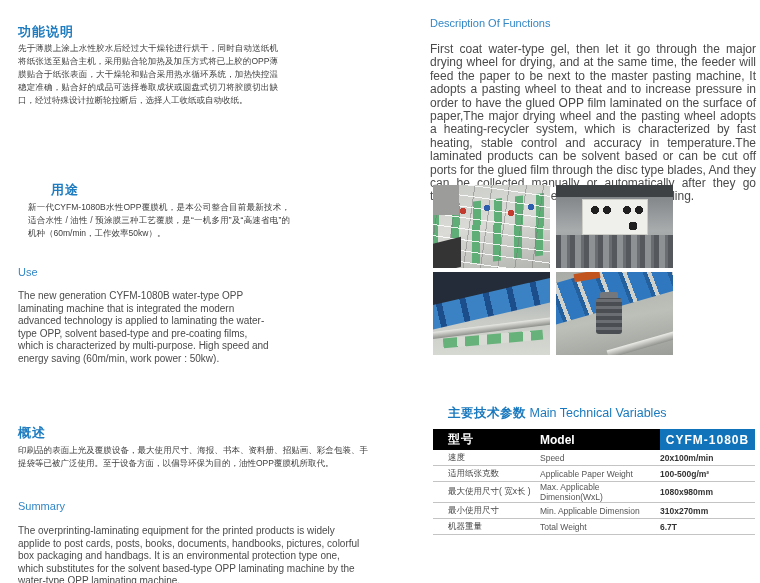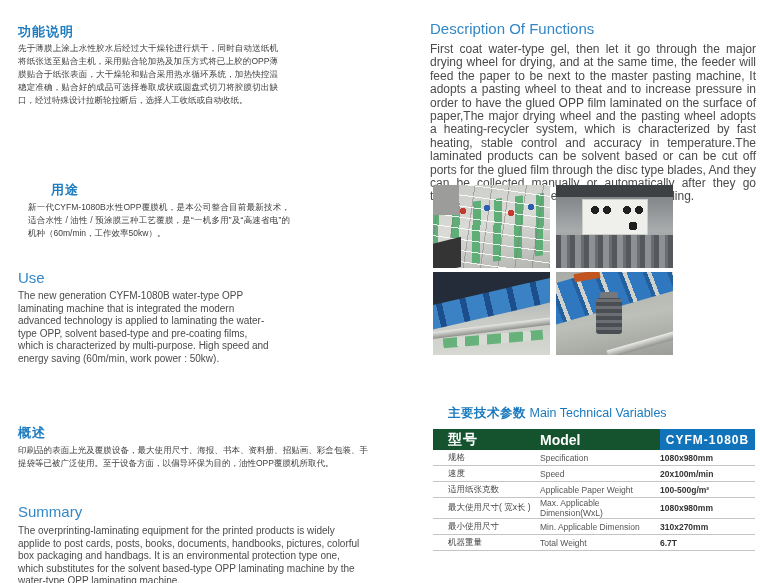--- a/index.html
+++ b/index.html
@@ -2,21 +2,21 @@
 <html><head>
 <meta charset="utf-8">
 <style>
   html,body{margin:0;padding:0;background:#ffffff;}
   .page{position:relative;width:760px;height:583px;background:#ffffff;overflow:hidden;
         font-family:"Liberation Sans","DejaVu Sans",sans-serif;border-radius:24px;}
   .abs{position:absolute;}
 
   
   .h-cn{font-size:13px;font-weight:bold;color:#1e7cc0;letter-spacing:1px;}
-  .h-en{font-size:15px;font-weight:400;color:#3387c6;}
+  .h-en{font-size:11px;font-weight:400;color:#3387c6;}
   .h-tech{font-size:12.5px;color:#1a79be;}
   .h-tech .cn{font-weight:bold;letter-spacing:.5px;}
   .h-tech .en{font-weight:400;}
 
   
   .p-cn{font-size:8.5px;line-height:13px;color:#3d3d3d;text-align:justify;}
   .p-en{font-size:10px;line-height:12.5px;color:#4a4a4a;}
   .p-desc{font-size:12px;line-height:13.4px;color:#4a4a4a;text-align:justify;}
 
   
@@ -66,21 +66,21 @@
   .ph4 .motor{left:40px;top:26px;width:26px;height:36px;border-radius:3px;
       background:repeating-linear-gradient(0deg,#4a4e52 0 4px,#6b6f73 4px 7px);}
   .ph4 .cap{left:44px;top:20px;width:18px;height:8px;background:#74787c;border-radius:2px;}
   .ph4 .rail{left:50px;top:66px;width:90px;height:8px;background:linear-gradient(#ecece8,#90928e);transform:rotate(-16deg);}
 
   
   .tech-table{left:433px;top:429px;width:322px;border-collapse:collapse;table-layout:fixed;
       font-size:8.5px;color:#444;}
   .tech-table col.c1{width:107px;} .tech-table col.c2{width:120px;} .tech-table col.c3{width:95px;}
   .tech-table th,.tech-table td{padding:0;vertical-align:middle;text-align:left;height:15px;}
-  .tech-table thead th{height:21px;background:#14532d;color:#ffffff;font-weight:bold;font-size:14px;}
+  .tech-table thead th{height:21px;background:#000000;color:#ffffff;font-weight:bold;font-size:12px;}
   .tech-table thead th.c1{padding-left:15px;letter-spacing:1px;}
   .tech-table thead th.c3{background:#1173ba;font-size:12px;letter-spacing:1px;text-align:center;}
   .tech-table tbody td{border-bottom:1px solid #c4c4c4;}
   .tech-table tbody td.c1{padding-left:15px;color:#454545;}
   .tech-table tbody td.c2{color:#555555;}
   .tech-table tbody td.c3{font-weight:bold;color:#333333;}
 </style>
 </head>
 <body>
 
@@ -144,25 +144,20 @@
       </colgroup>
     <thead>
       <tr>
         <th class="c1">型号</th>
         <th class="c2">Model</th>
         <th class="c3">CYFM-1080B</th>
       </tr>
     </thead>
     <tbody>
       <tr>
-        <td class="c1">规格</td>
-        <td class="c2">Specification</td>
-        <td class="c3">1080x980mm</td>
-      </tr>
-      <tr>
         <td class="c1">速度</td>
         <td class="c2">Speed</td>
         <td class="c3">20x100m/min</td>
       </tr>
       <tr>
         <td class="c1">适用纸张克数</td>
         <td class="c2">Applicable Paper Weight</td>
         <td class="c3">100-500g/m²</td>
       </tr>
       <tr>

